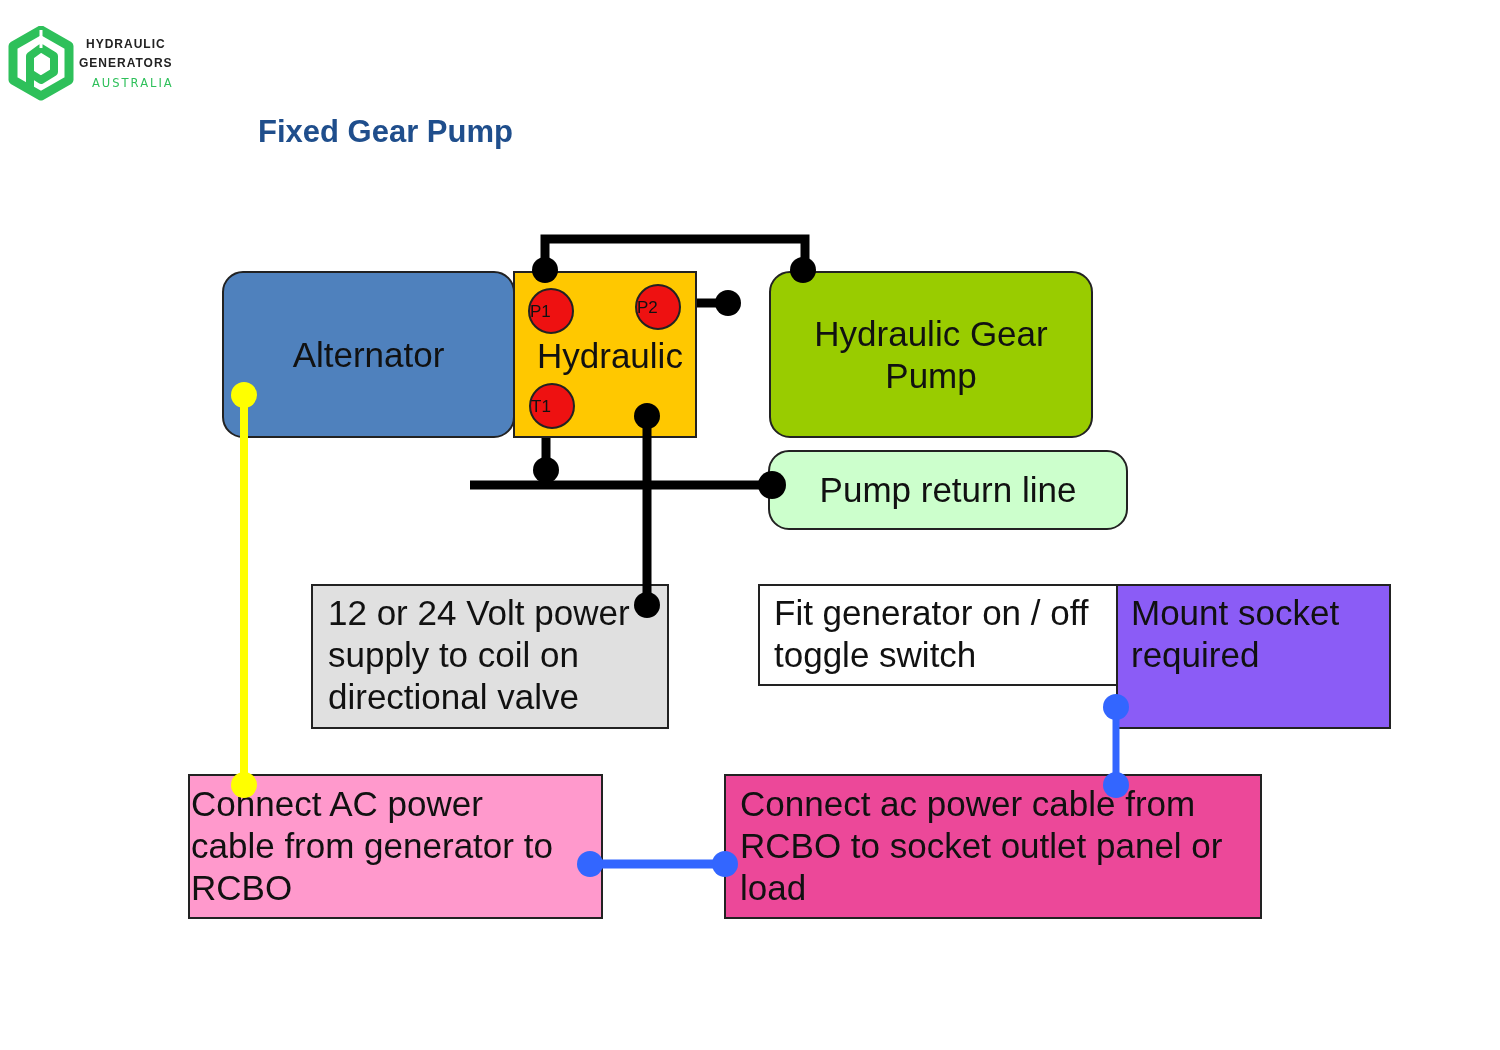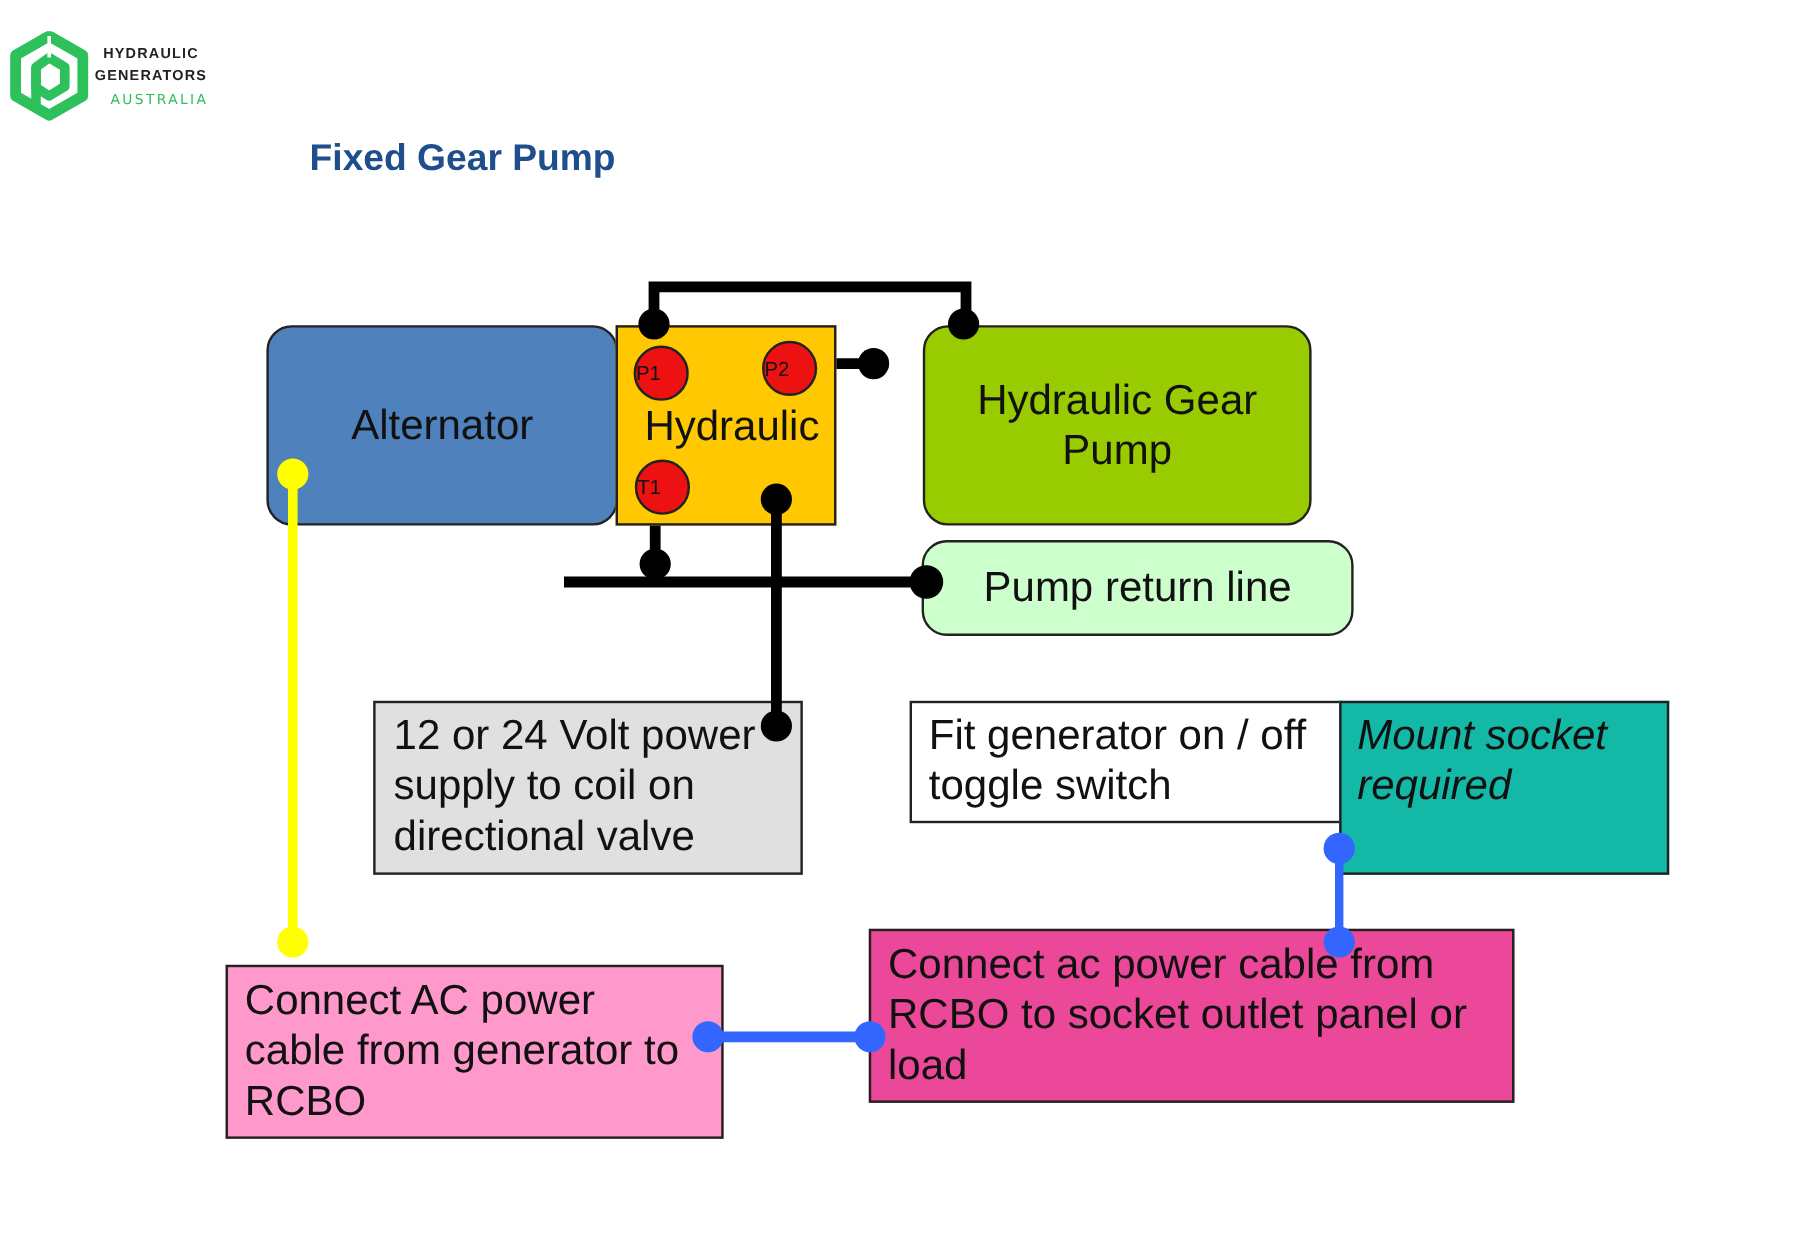--- a/index.html
+++ b/index.html
@@ -13,22 +13,22 @@
   .logo-line3 { position:absolute; left:86px; top:50px; font-family:"DejaVu Sans", sans-serif; font-size:11.5px; color:#2ec05a; letter-spacing:2px; }
   .title { left:258px; top:114px; font-size:31px; font-weight:bold; color:#1f4e8c; white-space:nowrap; }
   .box { border:2px solid #222; color:#111; font-size:35px; line-height:42px; }
   .center { display:flex; align-items:center; justify-content:center; text-align:center;border-radius:21px; }
   .alternator { left:222px; top:271px; width:293px; height:167px; background:#4f81bd; }
   .manifold { left:513px; top:271px; width:184px; height:167px; background:#ffc800; }
   .pump { left:769px; top:271px; width:324px; height:167px; background:#99cc00; }
   .tank { left:768px; top:450px; width:360px; height:80px; background:#ccffcc; }
   .coil { left:311px; top:584px; width:358px; height:145px; background:#e0e0e0; padding:6px 0 0 15px; }
   .toggle { left:758px; top:584px; width:360px; height:102px; background:#fff; padding:6px 0 0 14px; }
-  .socket { left:1116px; top:584px; width:275px; height:145px; background:#14b8a6; padding:6px 0 0 13px;font-style:italic; }
-  .acpower { left:188px; top:804px; width:415px; height:145px; background:#ff99cc; padding:7px 0 0 14px; }
+  .socket { left:1116px; top:584px; width:275px; height:145px; background:#8b5cf6; padding:6px 0 0 13px; }
+  .acpower { left:188px; top:774px; width:415px; height:145px; background:#ff99cc; padding:7px 0 0 1px; }
   .rcbo { left:724px; top:774px; width:538px; height:145px; background:#ec4899; padding:7px 0 0 14px; }
   .port { width:46px; height:46px; border-radius:50%; background:#ee1111; border:2px solid #222; display:flex; align-items:center; font-size:17px; color:#111; line-height:1; }
   .manifold-label { left:537px; top:336px; font-size:35px; color:#111; }
   svg.overlay { position:absolute; left:0; top:0; pointer-events:none; }
   .multiline span { display:block; }
 </style>
 </head>
 <body>
 
 <div class="abs logo-wrap">

